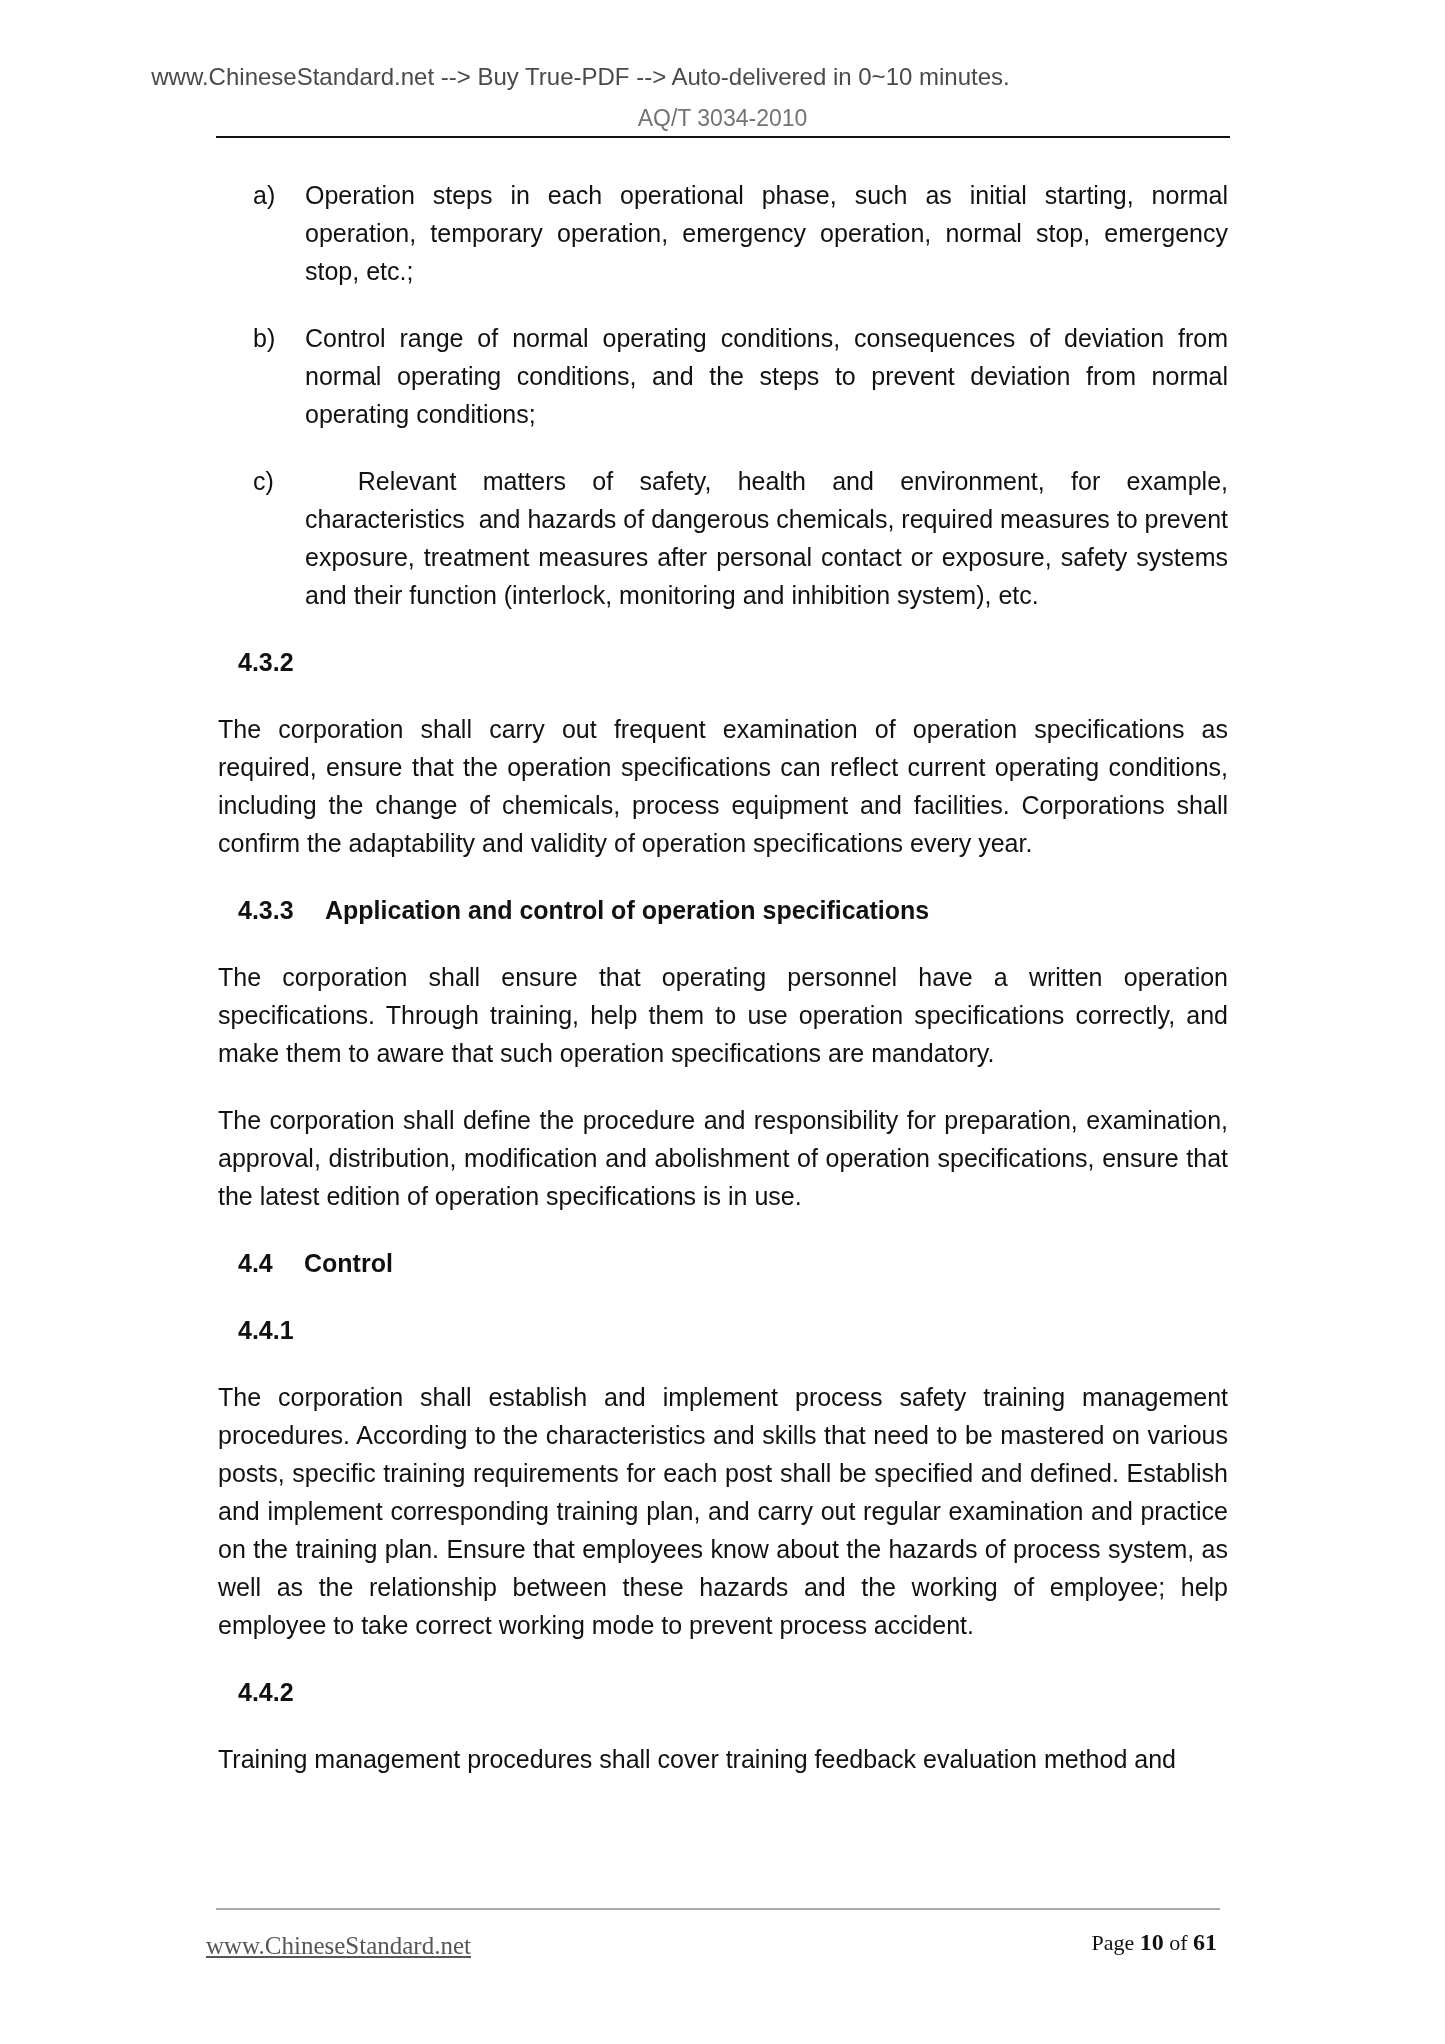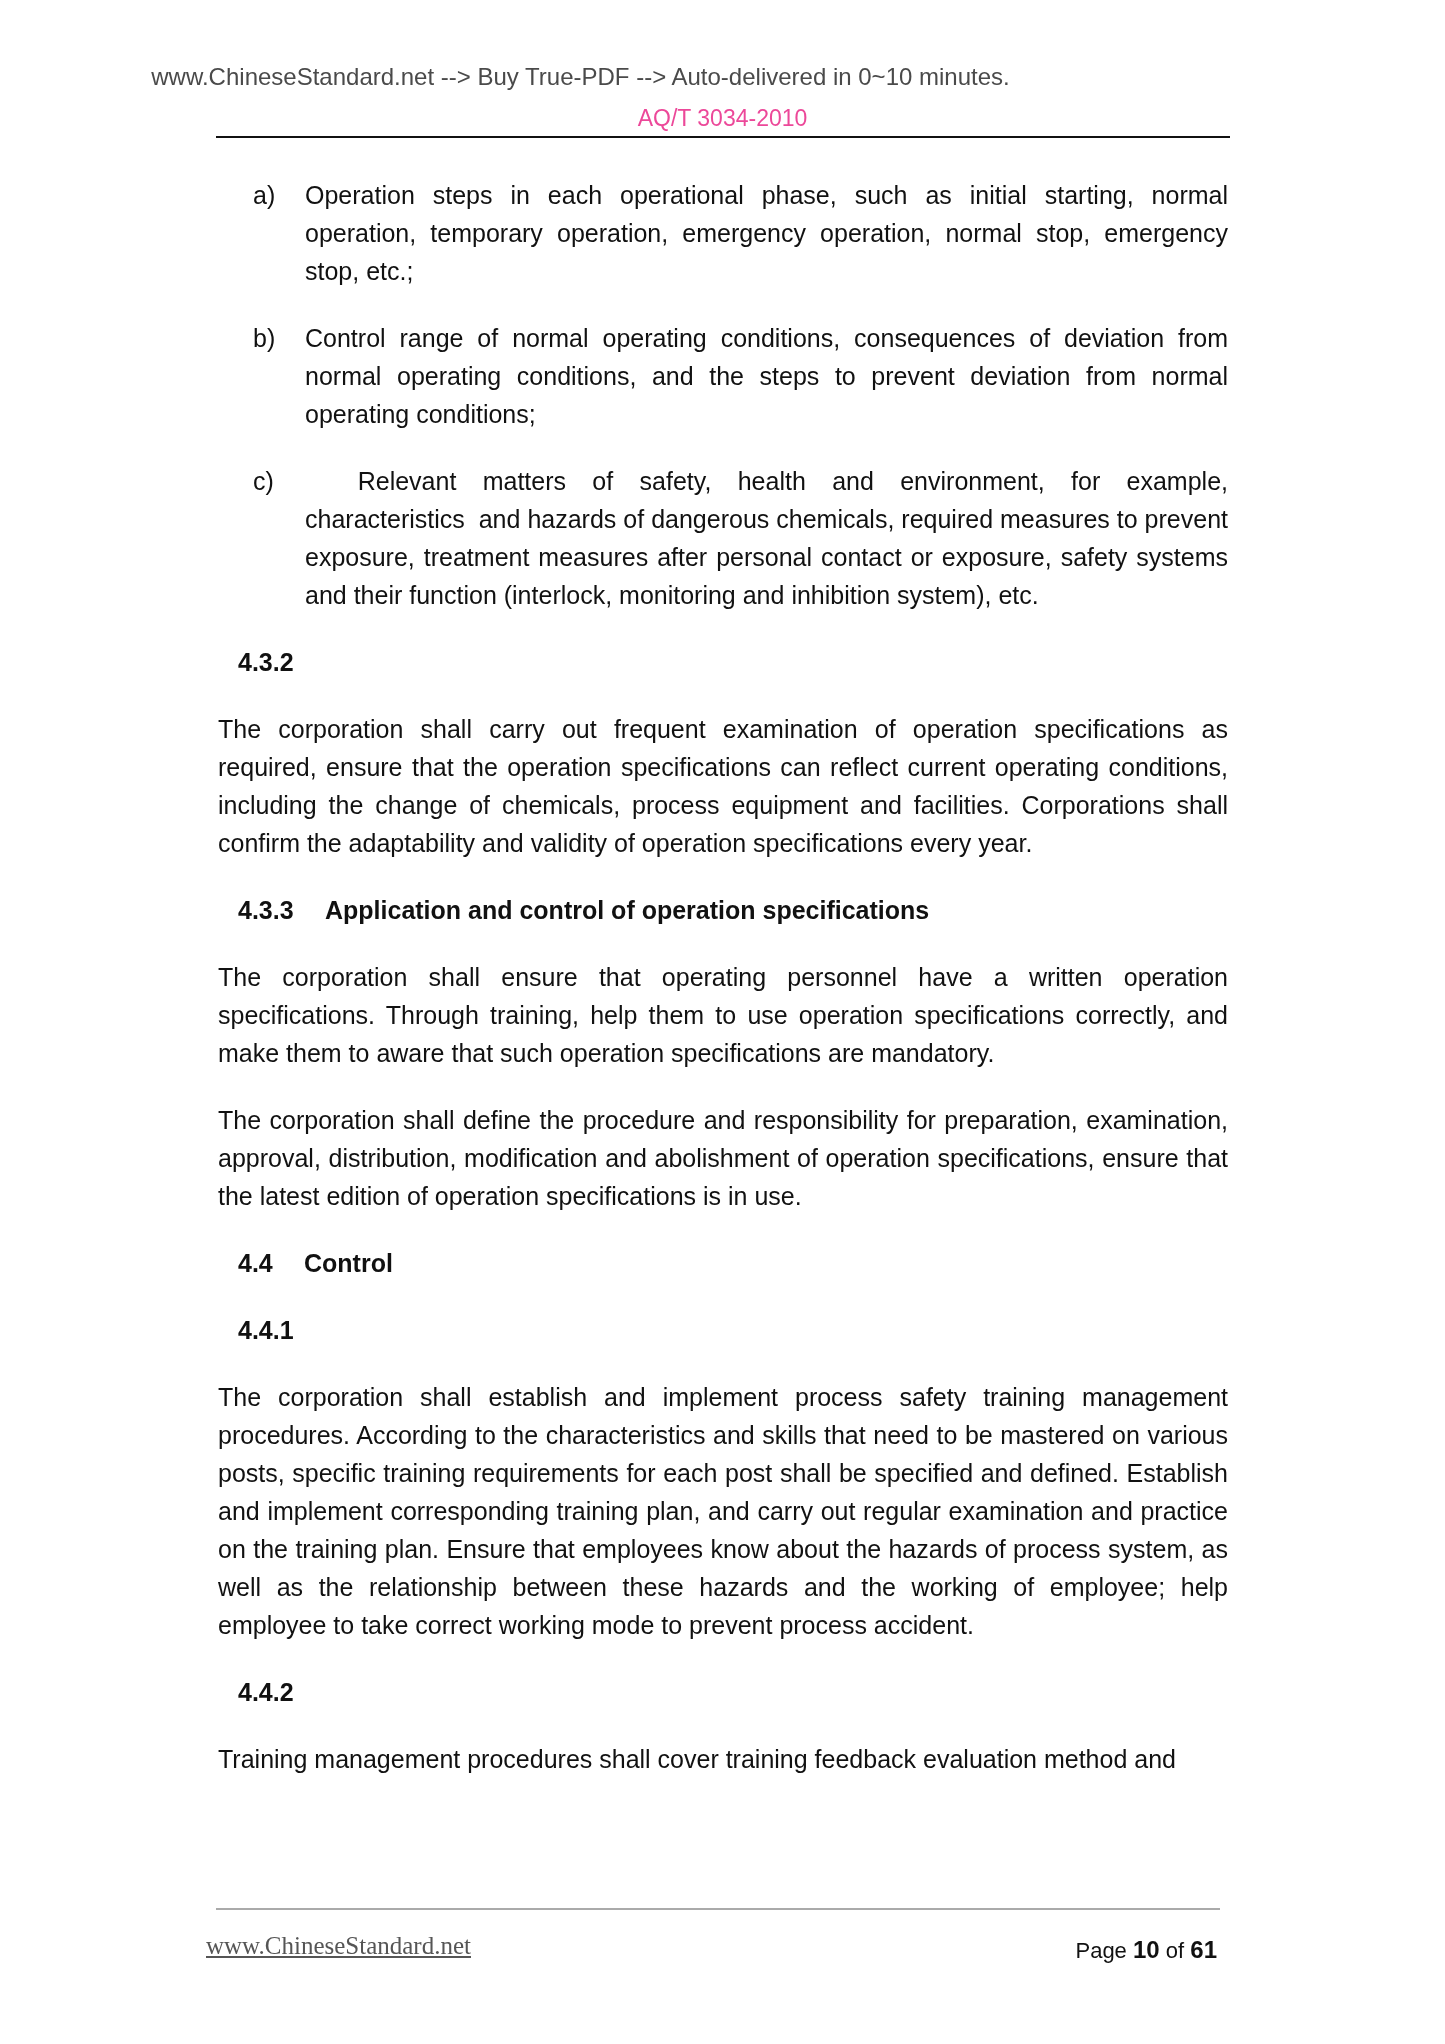--- a/index.html
+++ b/index.html
@@ -1,29 +1,29 @@
 <!DOCTYPE html>
 <html><head>
 <meta charset="utf-8">
 <style>
   html, body { margin: 0; padding: 0; background: #ffffff; }
   body { width: 1445px; height: 2044px; position: relative; overflow: hidden; font-family: "Liberation Sans", sans-serif; color: #111; }
   .site-header { position: absolute; left: 0; top: 58px; width: 1161px; text-align: center; font-size: 24px; color: #4a4a4a; line-height: 38px; }
-  .doc-code { position: absolute; left: 0; top: 104px; width: 1445px; text-align: center; font-size: 23px; color: #ec4899; line-height: 28px; padding-left: 0; }
+  .doc-code { position: absolute; left: 0; top: 104px; width: 1445px; text-align: center; font-size: 23px; color: #737373; line-height: 28px; padding-left: 0; }
   .header-rule { position: absolute; left: 216px; top: 136px; width: 1014px; height: 2px; background: #111; }
   .content { position: absolute; left: 218px; top: 176px; width: 1010px; font-size: 25px; line-height: 38px; }
   .list-item { position: relative; padding-left: 87px; text-align: justify; margin-bottom: 29px; }
   .list-item .marker { position: absolute; left: 35px; top: 0; }
   .heading { font-weight: bold; margin-bottom: 29px; display: flex; margin-left: 20px; }
   .heading .num { width: 87px; flex: none; }
   .heading.h2 .num { width: 66px; }
   .para { text-align: justify; margin-bottom: 29px; }
   .footer-rule { position: absolute; left: 216px; top: 1908px; width: 1004px; height: 2px; background: #aaaaaa; }
   .footer-link { position: absolute; left: 206px; top: 1930px; font-family: "Liberation Serif", serif; font-size: 25px; color: #555; text-decoration: underline; line-height: 32px; }
-  .page-num { position: absolute; right: 228px; top: 1930px; font-family: Liberation Sans, sans-serif; font-size: 22px; color: #111; line-height: 40px; }
+  .page-num { position: absolute; right: 228px; top: 1930px; font-family: Liberation Serif, serif; font-size: 22px; color: #111; line-height: 24px; }
   .page-num b { font-weight: bold; font-size: 24px; }
 </style>
 </head>
 <body>
 
 <div class="site-header">www.ChineseStandard.net --&gt; Buy True-PDF --&gt; Auto-delivered in 0~10 minutes.</div>
 <div class="doc-code">AQ/T 3034-2010</div>
 <div class="header-rule"></div>
 
 <div class="content">

